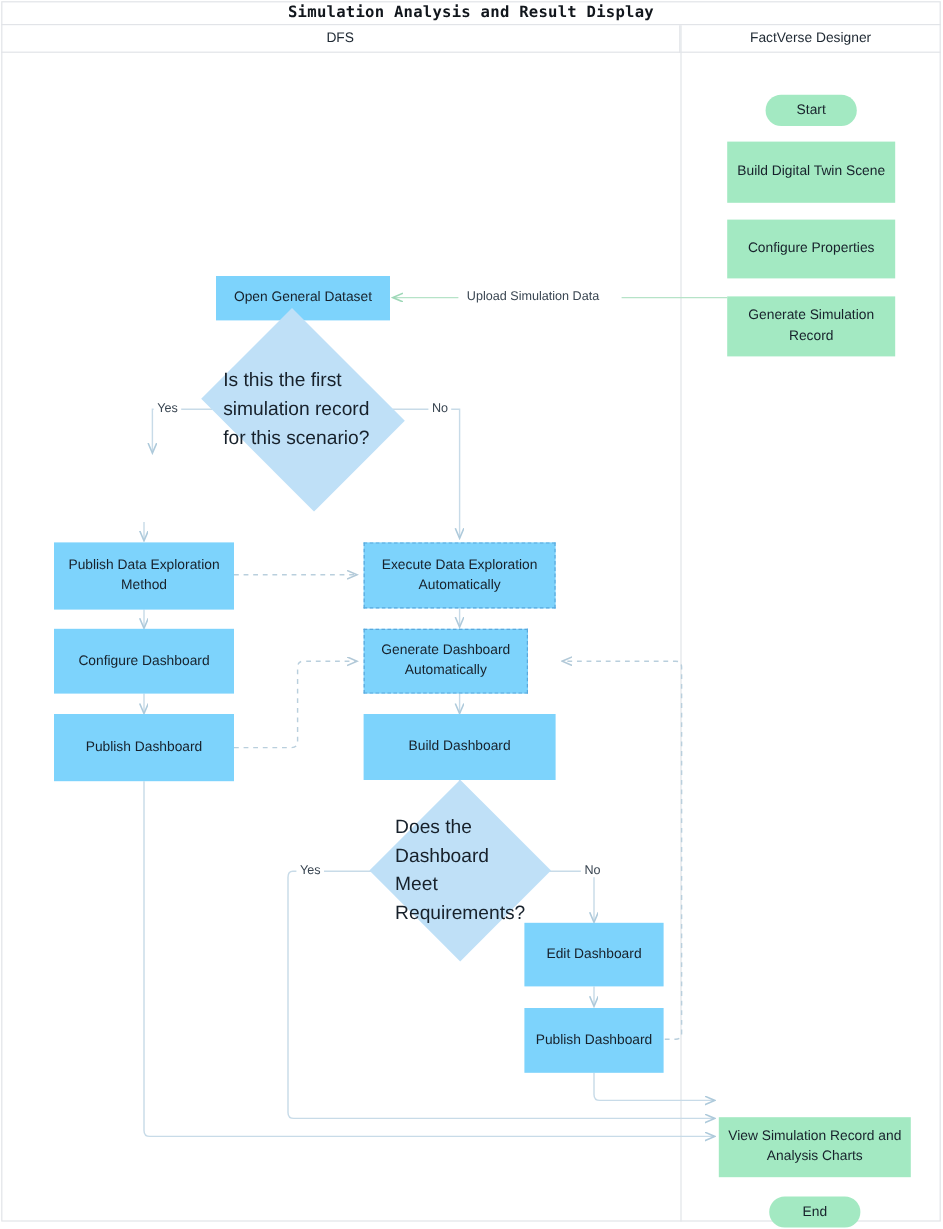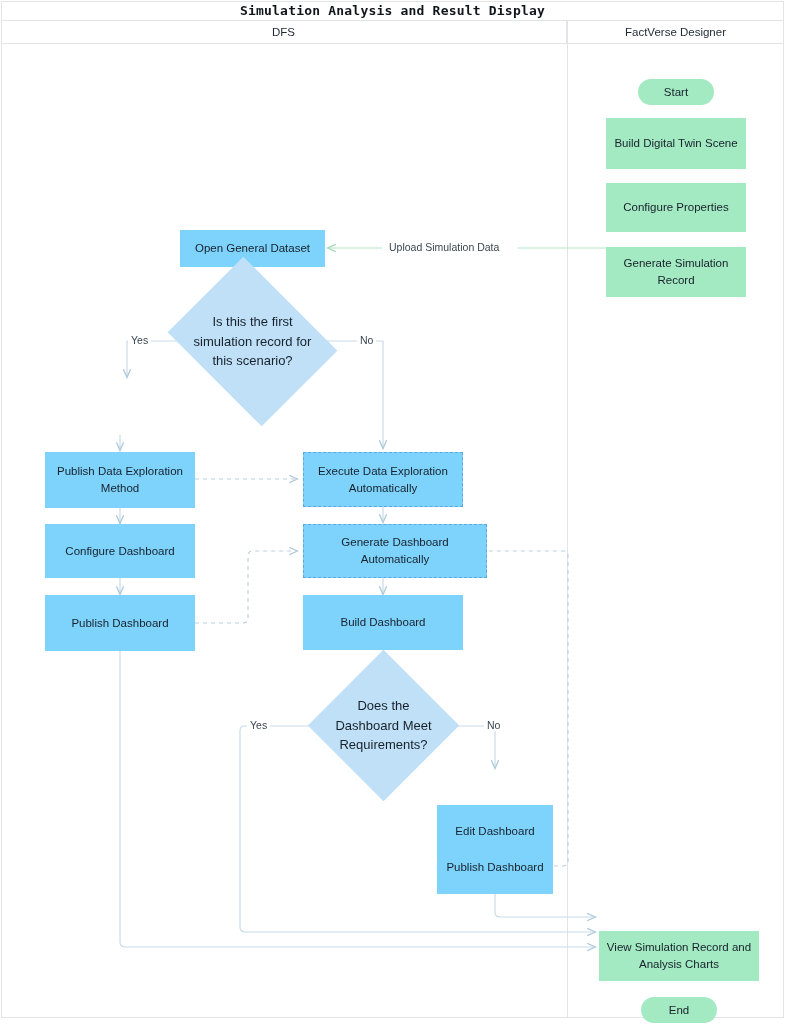--- a/index.html
+++ b/index.html
@@ -40,21 +40,21 @@
     position:absolute;box-sizing:border-box;
     display:flex;align-items:center;justify-content:center;text-align:center;
     font-size:11.5px;line-height:1.45;color:#17212b;padding:2px 6px;
   }
   .blue{background:#7dd3fc;}
   .blue.dashed{border:1.4px dashed #5aa9dd;}
   .green{background:#a3e9c2;margin-top:24px;}
   .pill{border-radius:13px;}
   .diamond{
     position:absolute;display:flex;align-items:center;justify-content:center;
-    text-align:center;font-size:13px;line-height:1.5;color:#17212b;
+    text-align:left;font-size:16px;line-height:1.5;color:#17212b;
   }
   .diamond .dshape{
     position:absolute;left:0;top:0;width:100%;height:100%;
     background:#bfe0f7;transform:rotate(45deg);
   }
   .diamond .dtext{position:relative;z-index:2;width:150%;}
   .svg-layer{position:absolute;left:0;top:0;width:786px;height:1024px;pointer-events:none;}
   .elabel{
     position:absolute;font-size:10.5px;color:#3a4652;background:#fff;
     padding:0 3px;white-space:nowrap;
@@ -194,34 +194,34 @@
   </div>
 
   <div class="node blue" style="left:45px;top:595px;width:150px;height:56px;">
     <span>Publish Dashboard</span>
   </div>
 
   <div class="node blue dashed" style="left:303px;top:452px;width:160px;height:55px;">
     <span>Execute Data Exploration Automatically</span>
   </div>
 
-  <div class="node blue dashed" style="left:303px;top:524px;width:184px;height:54px;">
+  <div class="node blue dashed" style="left:303px;top:524px;width:137px;height:54px;">
     <span>Generate Dashboard Automatically</span>
   </div>
 
   <div class="node blue" style="left:303px;top:595px;width:160px;height:55px;">
     <span>Build Dashboard</span>
   </div>
 
   <div class="diamond" style="left:330px;top:672px;width:107px;height:107px;">
     <span class="dshape"></span>
     <span class="dtext">Does the Dashboard Meet Requirements?</span>
   </div>
 
-  <div class="node blue" style="left:437px;top:769px;width:116px;height:53px;margin-top:36px;">
+  <div class="node blue" style="left:437px;top:769px;width:116px;height:53px;">
     <span>Edit Dashboard</span>
   </div>
 
   <div class="node blue" style="left:437px;top:840px;width:116px;height:54px;">
     <span>Publish Dashboard</span>
   </div>
 
 </div>
 
 </body></html>

